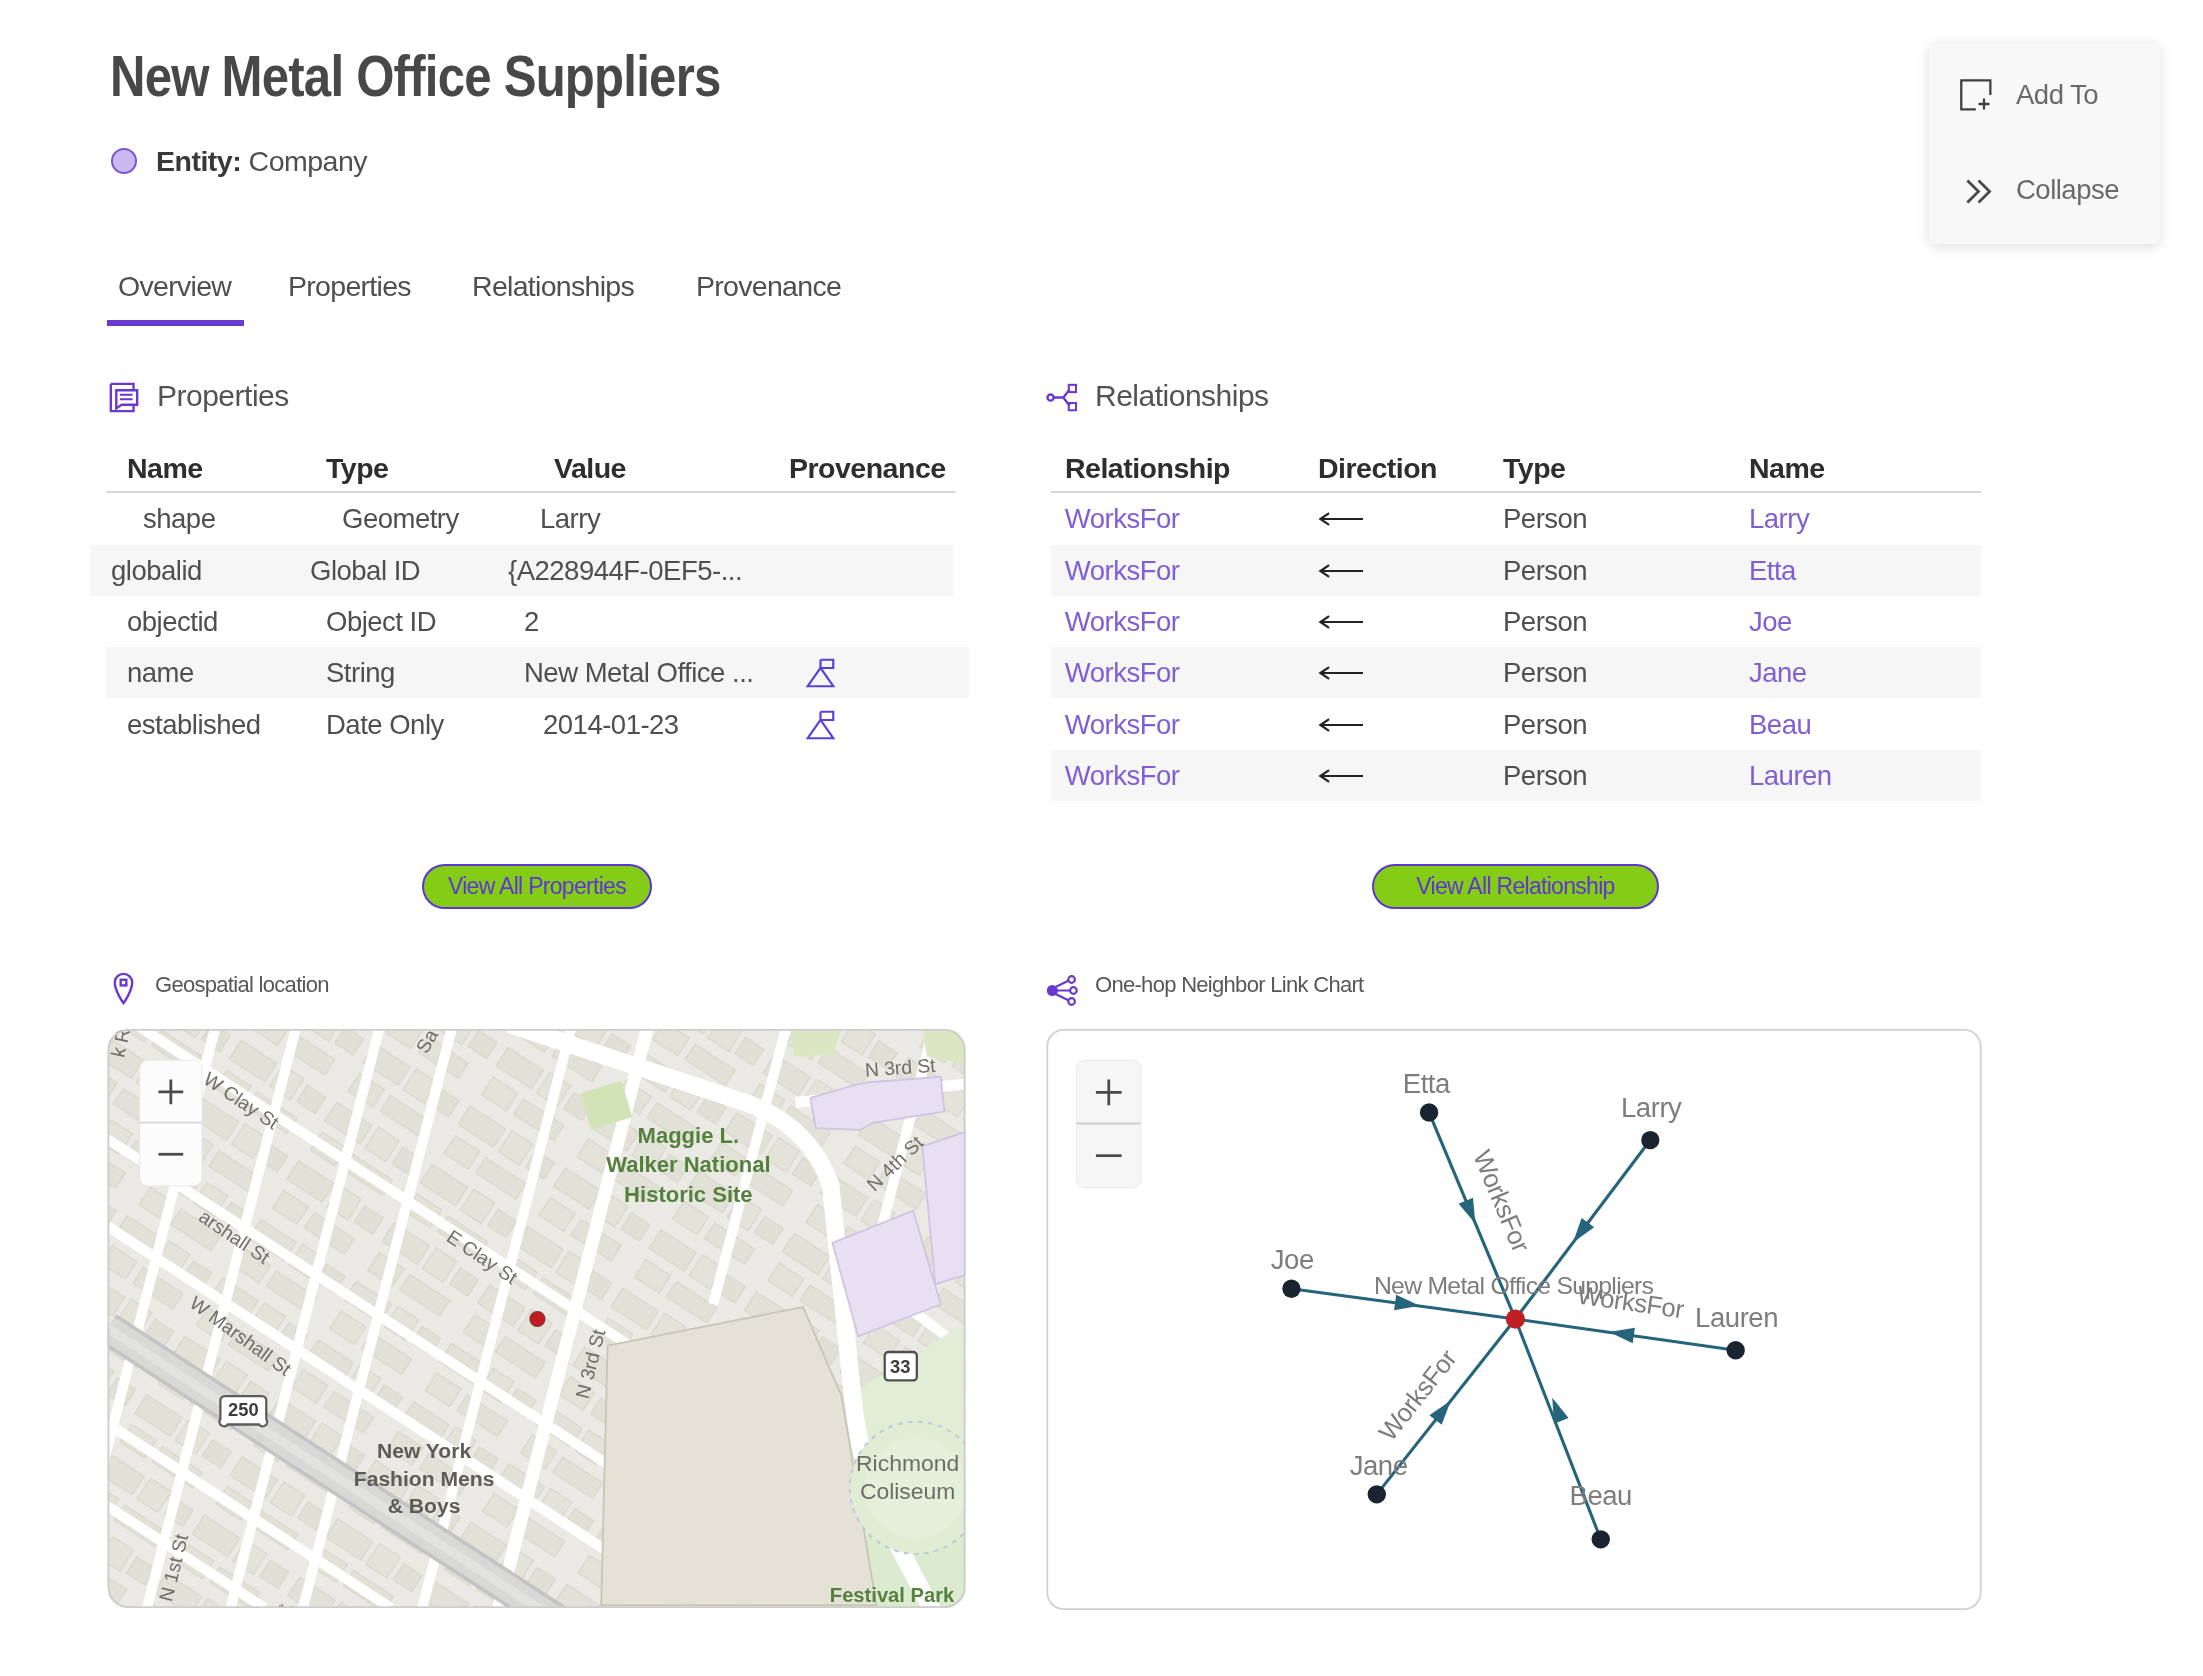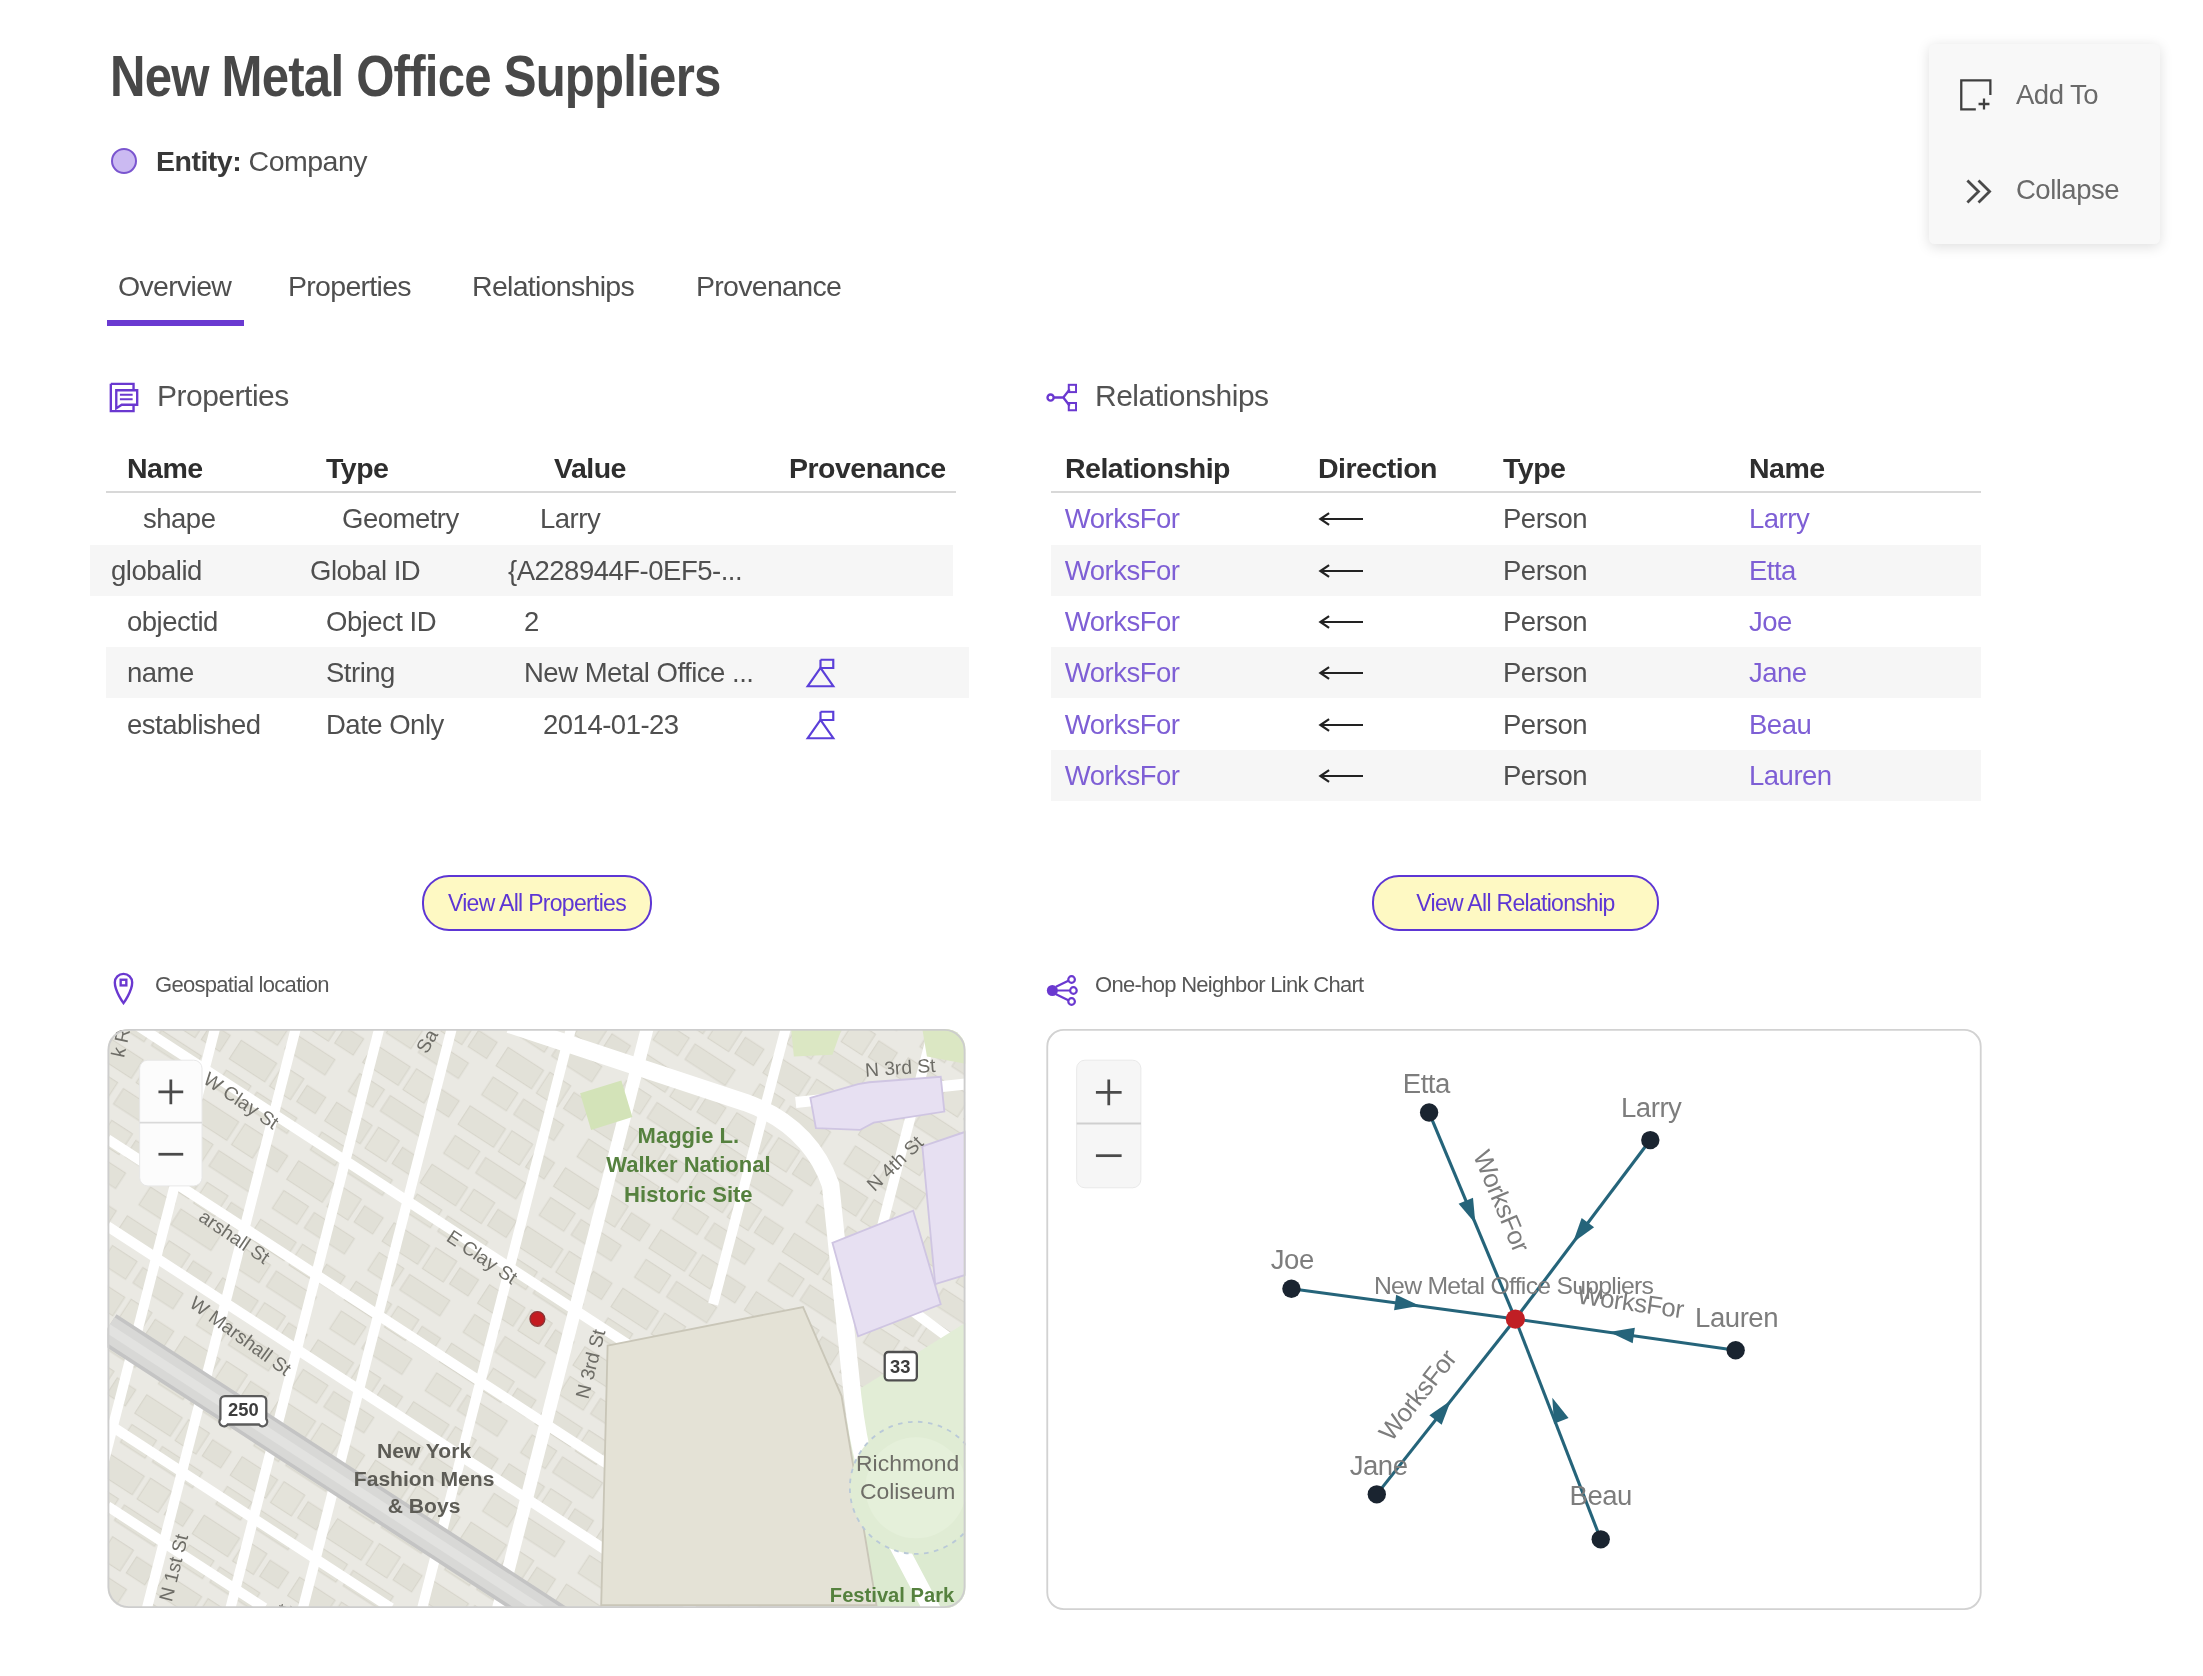--- a/index.html
+++ b/index.html
@@ -23,23 +23,23 @@
   .subhead{font-size:22px;color:#575757;letter-spacing:-0.7px;}
   
   .th{font-size:28.5px;font-weight:bold;color:#2e2e2e;letter-spacing:-0.5px;}
   .td{font-size:27.5px;color:#4f4f4f;letter-spacing:-0.5px;}
   .lnk{color:#7e5fd5;}
   .stripe{background:#f6f6f6;}
   .hline{height:1.8px;background:#d8d8d8;}
   .row{height:51px;}
   .cell{position:absolute;top:50%;transform:translateY(-50%);white-space:nowrap;}
   
-  .pillbtn{border:2.3px solid #5d36d4;border-radius:27px;height:56px;box-sizing:border-box;
+  .pillbtn{border:2.3px solid #5d36d4;border-radius:27px;height:45px;box-sizing:border-box;
            display:flex;align-items:center;justify-content:center;
-           font-size:23px;color:#5d36d4;letter-spacing:-0.7px;background:#fef9c3;margin-top:11px;}
+           font-size:23px;color:#5d36d4;letter-spacing:-0.7px;background:#84cc16;}
 </style>
 </head>
 <body>
 
 <div class="abs h1">New Metal Office Suppliers</div>
 <div class="abs entcircle"></div>
 <div class="abs entline"><b>Entity:</b>&nbsp;Company</div>
 
 <div class="abs tab" style="left:118px;">Overview</div>
 <div class="abs tab" style="left:288px;">Properties</div>

